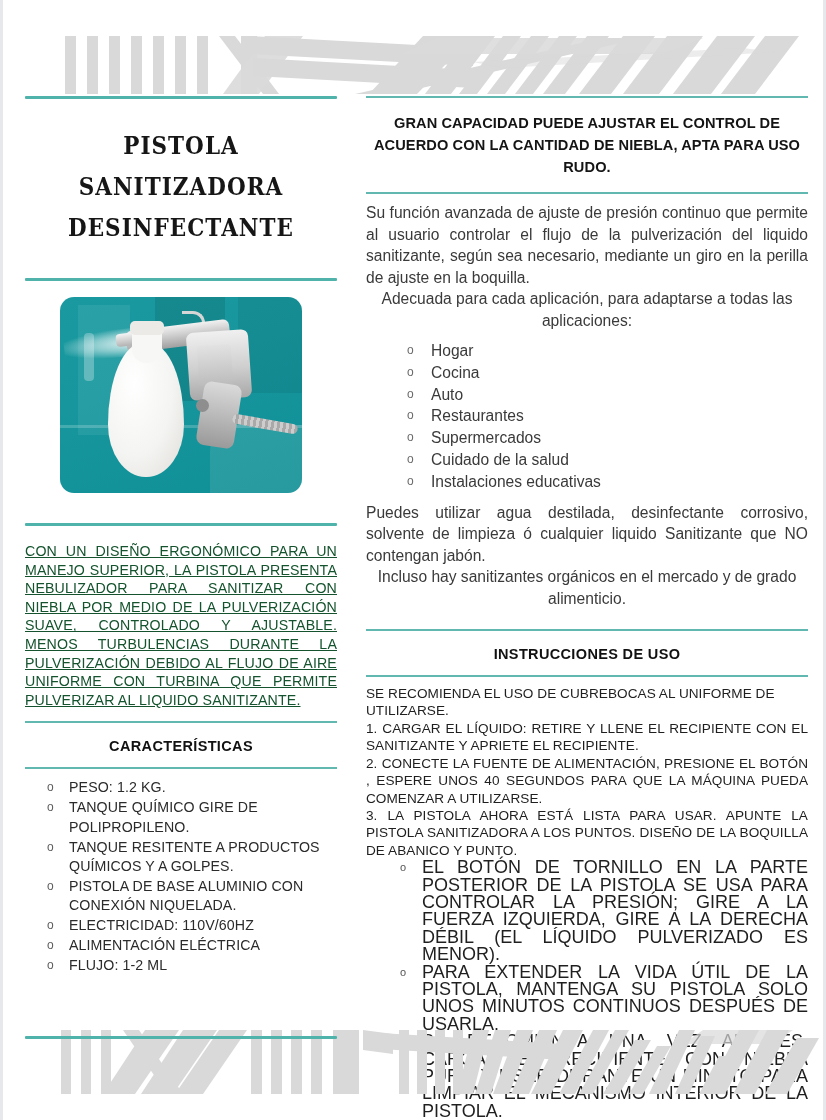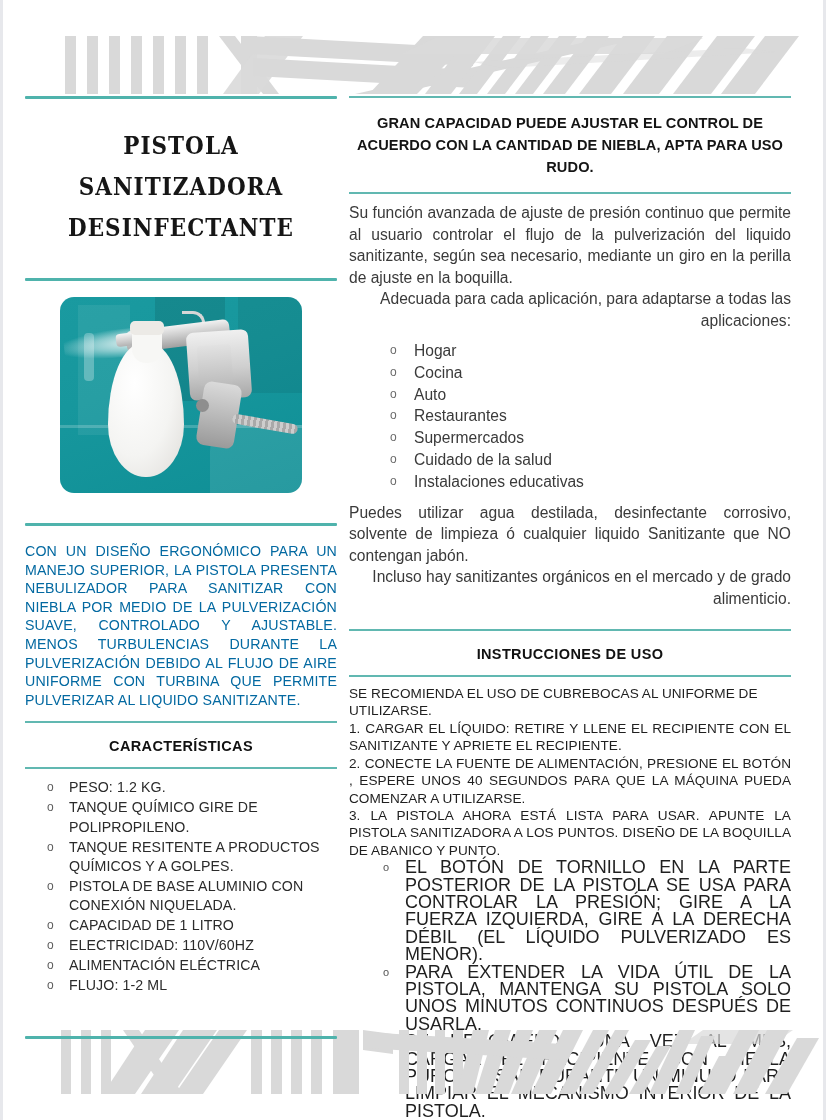--- a/index.html
+++ b/index.html
@@ -51,21 +51,21 @@
 
   
   .col-left {
     position: absolute;
     left: 22px;
     top: 96px;
     width: 312px;
   }
   .col-right {
     position: absolute;
-    left: 346px;
+    left: 363px;
     top: 96px;
     width: 442px;
   }
 
   
   .doc-title {
     text-align: center;
     font-family: "DejaVu Serif", "Liberation Serif", serif;
     font-weight: bold;
     font-size: 25px;
@@ -207,23 +207,24 @@
     width: 66px; height: 10px;
     background: repeating-linear-gradient(90deg, #cdcdcd 0 3px, #a9a9a9 3px 6px);
     border-radius: 5px;
     transform: rotate(10deg);
   }
 
   
   .body-caps {
     font-size: 14.2px;
     line-height: 18.6px;
-    color: #0369a1;
+    color: #14532d;
     text-align: justify;
     letter-spacing: 0.15px;
+    text-decoration: underline;
   }
   .section-head {
     text-align: center;
     font-weight: bold;
     font-size: 14.5px;
     letter-spacing: 0.35px;
     color: #111111;
     margin: 15px 0 13px 0;
   }
   .spec-list {
@@ -259,21 +260,21 @@
     color: #141414;
     margin: 14px 0 14px 0;
   }
   .para-soft {
     font-size: 15.6px;
     line-height: 21.5px;
     color: #3a3a3a;
     text-align: justify;
     margin: 0;
   }
-  .para-soft.lastline { text-align: right; }
+  .para-soft.lastline { text-align: center; }
   .app-list {
     list-style: none;
     margin: 9px;
     padding: 0;
   }
   .app-list li {
     position: relative;
     padding-left: 56px;
     font-size: 15.6px;
     line-height: 21.8px;
@@ -411,21 +412,20 @@
 
     <div class="section-head">CARACTERÍSTICAS</div>
 
     <div class="rule-thin"></div>
 
     <ul class="spec-list">
       <li>PESO: 1.2 KG.</li>
       <li>TANQUE QUÍMICO GIRE DE POLIPROPILENO.</li>
       <li>TANQUE RESITENTE A PRODUCTOS QUÍMICOS Y A GOLPES.</li>
       <li>PISTOLA DE BASE ALUMINIO CON CONEXIÓN NIQUELADA.</li>
-      <li>CAPACIDAD DE 1 LITRO</li>
       <li>ELECTRICIDAD: 110V/60HZ</li>
       <li>ALIMENTACIÓN ELÉCTRICA</li>
       <li>FLUJO: 1-2 ML</li>
     </ul>
   </div>
 
   <div class="col-right">
 
     <div class="rule-thin"></div>
 

